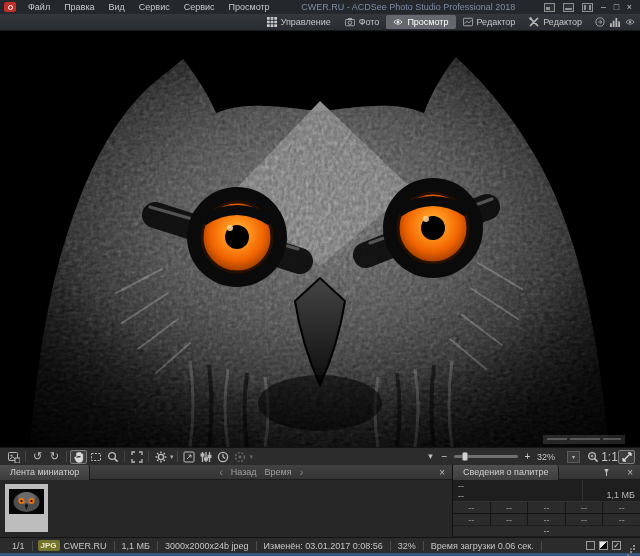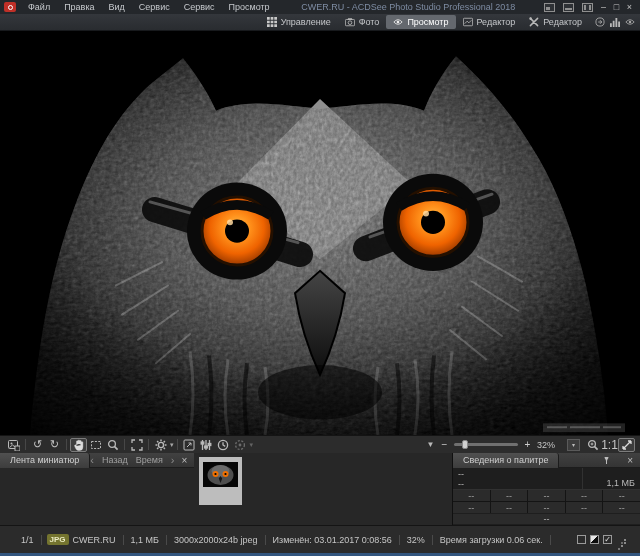--- a/index.html
+++ b/index.html
@@ -43,35 +43,35 @@
   .dropbtn{width:13px;height:12px;background:#3c3c3c;border:1px solid #5a5a5a;display:flex;align-items:center;justify-content:center;font-size:6px;color:#bbb;margin:0 4px}
   .dim{opacity:.45}
   
   .panels{height:72px;display:flex;flex:0 0 auto}
   .phead{height:15px;background:linear-gradient(#414141,#343434);display:flex;align-items:center;font-size:9px;color:#cfcfcf;border-bottom:1px solid #1c1c1c;flex:0 0 auto}
   .ptab{background:linear-gradient(#505050,#3d3d3d);height:15px;display:flex;align-items:center;padding:0 10px;border-right:1px solid #1c1c1c;border-top-right-radius:3px;white-space:nowrap}
   .pnav{flex:1;display:flex;justify-content:center;align-items:center;gap:8px;color:#9f9f9f}
   .chev{color:#8a8a8a;font-size:11px}
   .navlbl{cursor:default}
   .pbtn{padding:0 7px;color:#bdbdbd;font-size:10px}
-  .filmstrip{flex:1;background:#272727;border-right:1px solid #101010;display:flex;flex-direction:row;min-width:0}
+  .filmstrip{flex:1;background:#272727;border-right:1px solid #101010;display:flex;flex-direction:column;min-width:0}
   .fbody{flex:1;padding:4px 0 0 5px}
   .thumb{width:43px;height:48px;background:#bdbdbd;display:flex;justify-content:center;align-items:flex-start;padding-top:5px}
   .thumb svg{width:35px;height:25px;display:block}
   .palette{width:187px;background:#1e1e1e;display:flex;flex-direction:column;font-size:9px;color:#b9b9b9}
   .ptop{height:22px;display:flex;border-bottom:1px solid #313131;flex:0 0 auto}
   .ptopL{flex:1;padding:1px 5px;display:flex;flex-direction:column;justify-content:space-between}
   .ptopR{width:58px;border-left:1px solid #313131;display:flex;align-items:flex-end;justify-content:flex-end;padding:1px 5px}
   .pgrid{display:grid;grid-template-columns:repeat(5,1fr);gap:1px;background:#141414;flex:0 0 auto}
   .cell{background:#2b2b2b;height:11px;display:flex;align-items:center;justify-content:center;color:#a5a5a5}
   .pfoot{height:10px;background:#2b2b2b;margin-top:1px;display:flex;align-items:center;justify-content:center;flex:0 0 auto}
   .pin{display:inline-flex;margin-right:2px}
   .pin svg{width:9px;height:9px}
   
-  .statusbar{height:28px;background:#2b2b2b;border-top:1px solid #141414;display:flex;align-items:center;font-size:9px;color:#c6c6c6;padding:0 14px;flex:0 0 auto;white-space:nowrap}
+  .statusbar{height:16px;background:#2b2b2b;border-top:1px solid #141414;display:flex;align-items:center;font-size:9px;color:#c6c6c6;padding:0 5px;flex:0 0 auto;white-space:nowrap}
   .sseg{padding:0 7px}
   .ssep{width:1px;height:10px;background:#4a4a4a;flex:0 0 auto}
   .badge{background:#74742f;color:#eaeac2;border-radius:2px;padding:0 3px;font-size:8px;font-weight:bold;margin:0 2px 0 5px;line-height:11px}
   .sicons{display:flex;gap:4px;align-items:center;margin:0 4px}
   .si{width:9px;height:9px;border:1px solid #9a9a9a;background:#2b2b2b;position:relative}
   .si.diag{background:linear-gradient(135deg,#e8e8e8 50%,#0d0d0d 50%)}
   .si.check{display:flex;align-items:center;justify-content:center;color:#e0e0e0;font-size:8px;font-family:"DejaVu Sans",sans-serif}
   .grip{width:8px;height:8px;position:relative;margin-left:2px}
   .grip::after{content:"";position:absolute;right:0;bottom:0;width:2px;height:2px;background:#8a8a8a;
     box-shadow:-3px 3px 0 #8a8a8a,0 -3px 0 #8a8a8a,-3px 0 0 #6a6a6a,0 0 0 #8a8a8a, -6px 6px 0 #777}

